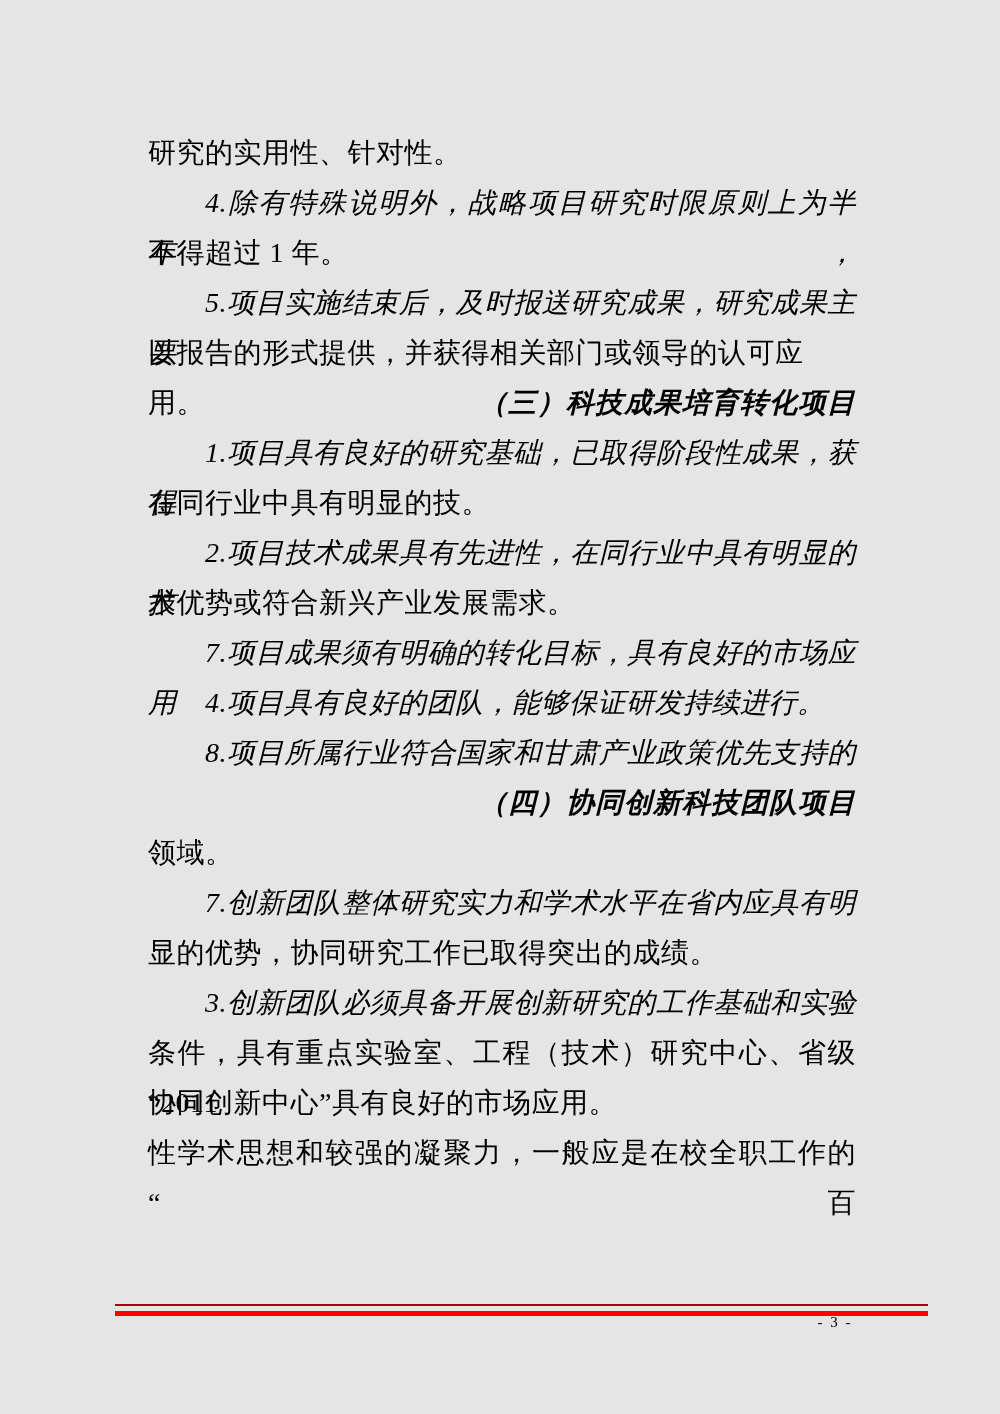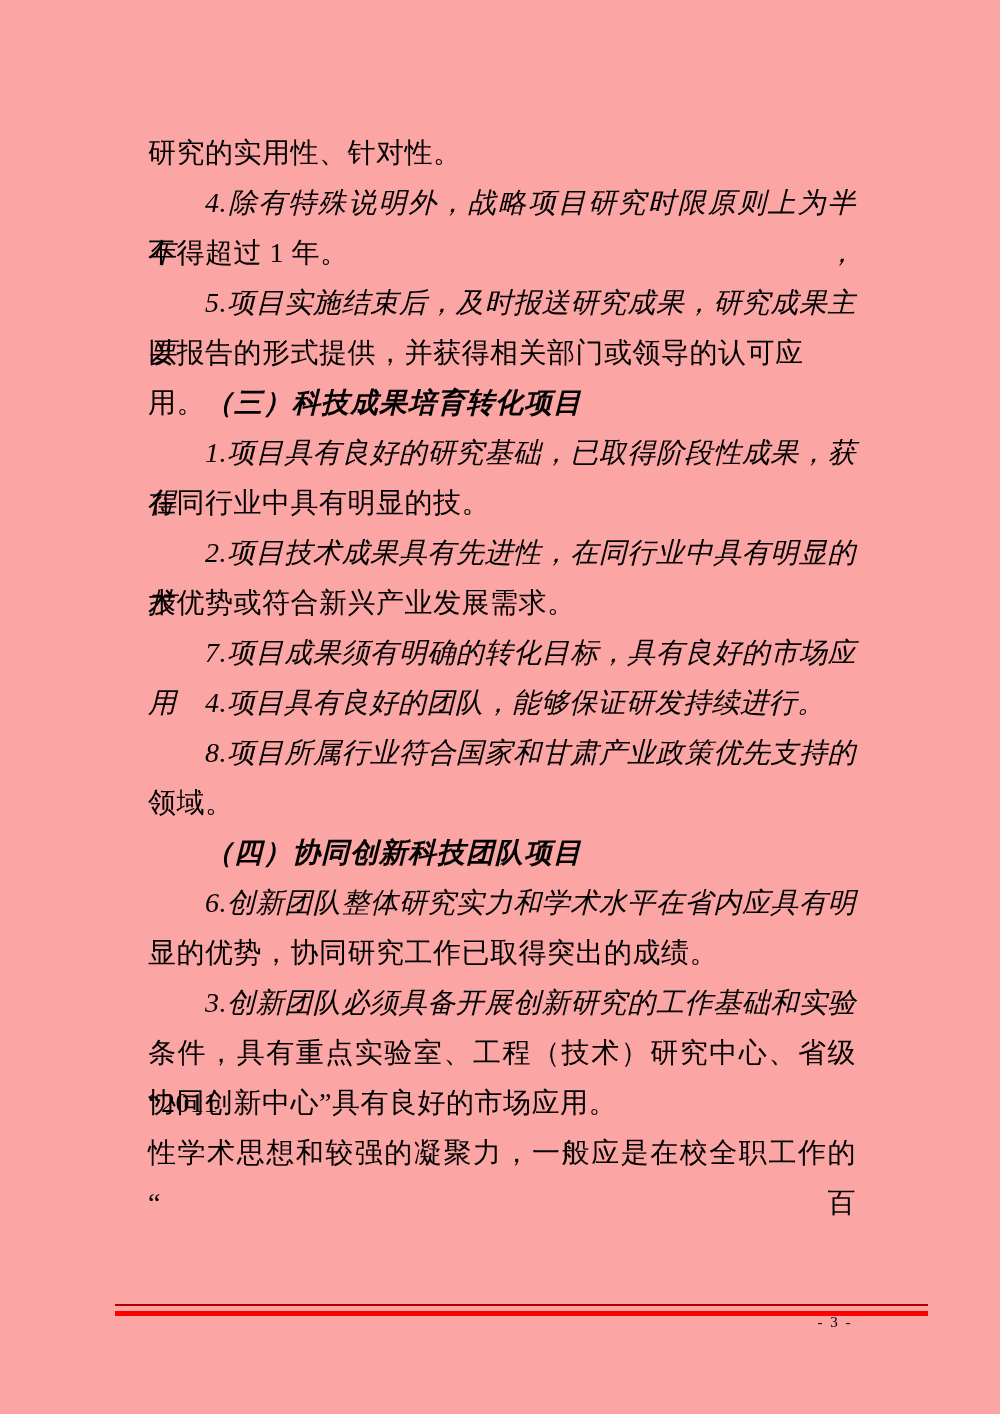--- a/index.html
+++ b/index.html
@@ -11,21 +11,21 @@
     position: relative;
     width: 1000px;
     height: 1414px;
     overflow: hidden;
     color: #000000;
     font-family: "Liberation Serif", "DejaVu Serif", serif;
   }
   .page {
     position: absolute;
     inset: 0;
-    background: #fca5a5;
+    background: #e5e5e5;
   }
   .text-block {
     position: absolute;
     left: 148px;
     top: 128px;
     width: 708px;
   }
   .line {
     height: 50px;
     line-height: 50px;
@@ -38,20 +38,21 @@
     font-style: italic;
   }
   .line.full {
     text-align: justify;
     text-align-last: justify;
   }
   .line.heading {
     font-family: "Liberation Sans", "DejaVu Sans", sans-serif;
     font-weight: 700;
     letter-spacing: 1px;
+    text-align: right;
   }
   .footer-rule-thin {
     position: absolute;
     left: 115px;
     top: 1304px;
     width: 813px;
     height: 2px;
   }
   .footer-rule-thick {
     position: absolute;
@@ -84,23 +85,23 @@
       <div class="line indent full">5.项目实施结束后，及时报送研究成果，研究成果主要</div>
       <div class="line">以报告的形式提供，并获得相关部门或领导的认可应用。</div>
       <div class="line indent heading">（三）科技成果培育转化项目</div>
       <div class="line indent full">1.项目具有良好的研究基础，已取得阶段性成果，获得</div>
       <div class="line">在同行业中具有明显的技。</div>
       <div class="line indent full">2.项目技术成果具有先进性，在同行业中具有明显的技</div>
       <div class="line">术优势或符合新兴产业发展需求。</div>
       <div class="line indent full">7.项目成果须有明确的转化目标，具有良好的市场应用</div>
       <div class="line indent">4.项目具有良好的团队，能够保证研发持续进行。</div>
       <div class="line indent full">8.项目所属行业符合国家和甘肃产业政策优先支持的</div>
+      <div class="line indent heading">（四）协同创新科技团队项目</div>
       <div class="line">领域。</div>
-      <div class="line indent heading">（四）协同创新科技团队项目</div>
-      <div class="line indent full">6.创新团队整体研究实力和学术水平在省内应具有明</div>
+      <div class="line indent full">7.创新团队整体研究实力和学术水平在省内应具有明</div>
       <div class="line">显的优势，协同研究工作已取得突出的成绩。</div>
       <div class="line indent full">3.创新团队必须具备开展创新研究的工作基础和实验</div>
       <div class="line full">条件，具有重点实验室、工程（技术）研究中心、省级“2011</div>
       <div class="line">协同创新中心”具有良好的市场应用。</div>
       <div class="line full">性学术思想和较强的凝聚力，一般应是在校全职工作的“百</div>
     </main>
 
   <div class="footer-rule-thin" style="background: rgb(176, 0, 0);"></div>
   <div class="footer-rule-thick" style="background: rgb(255, 0, 0);"></div>
   <div class="page-number">- 3 -</div>

